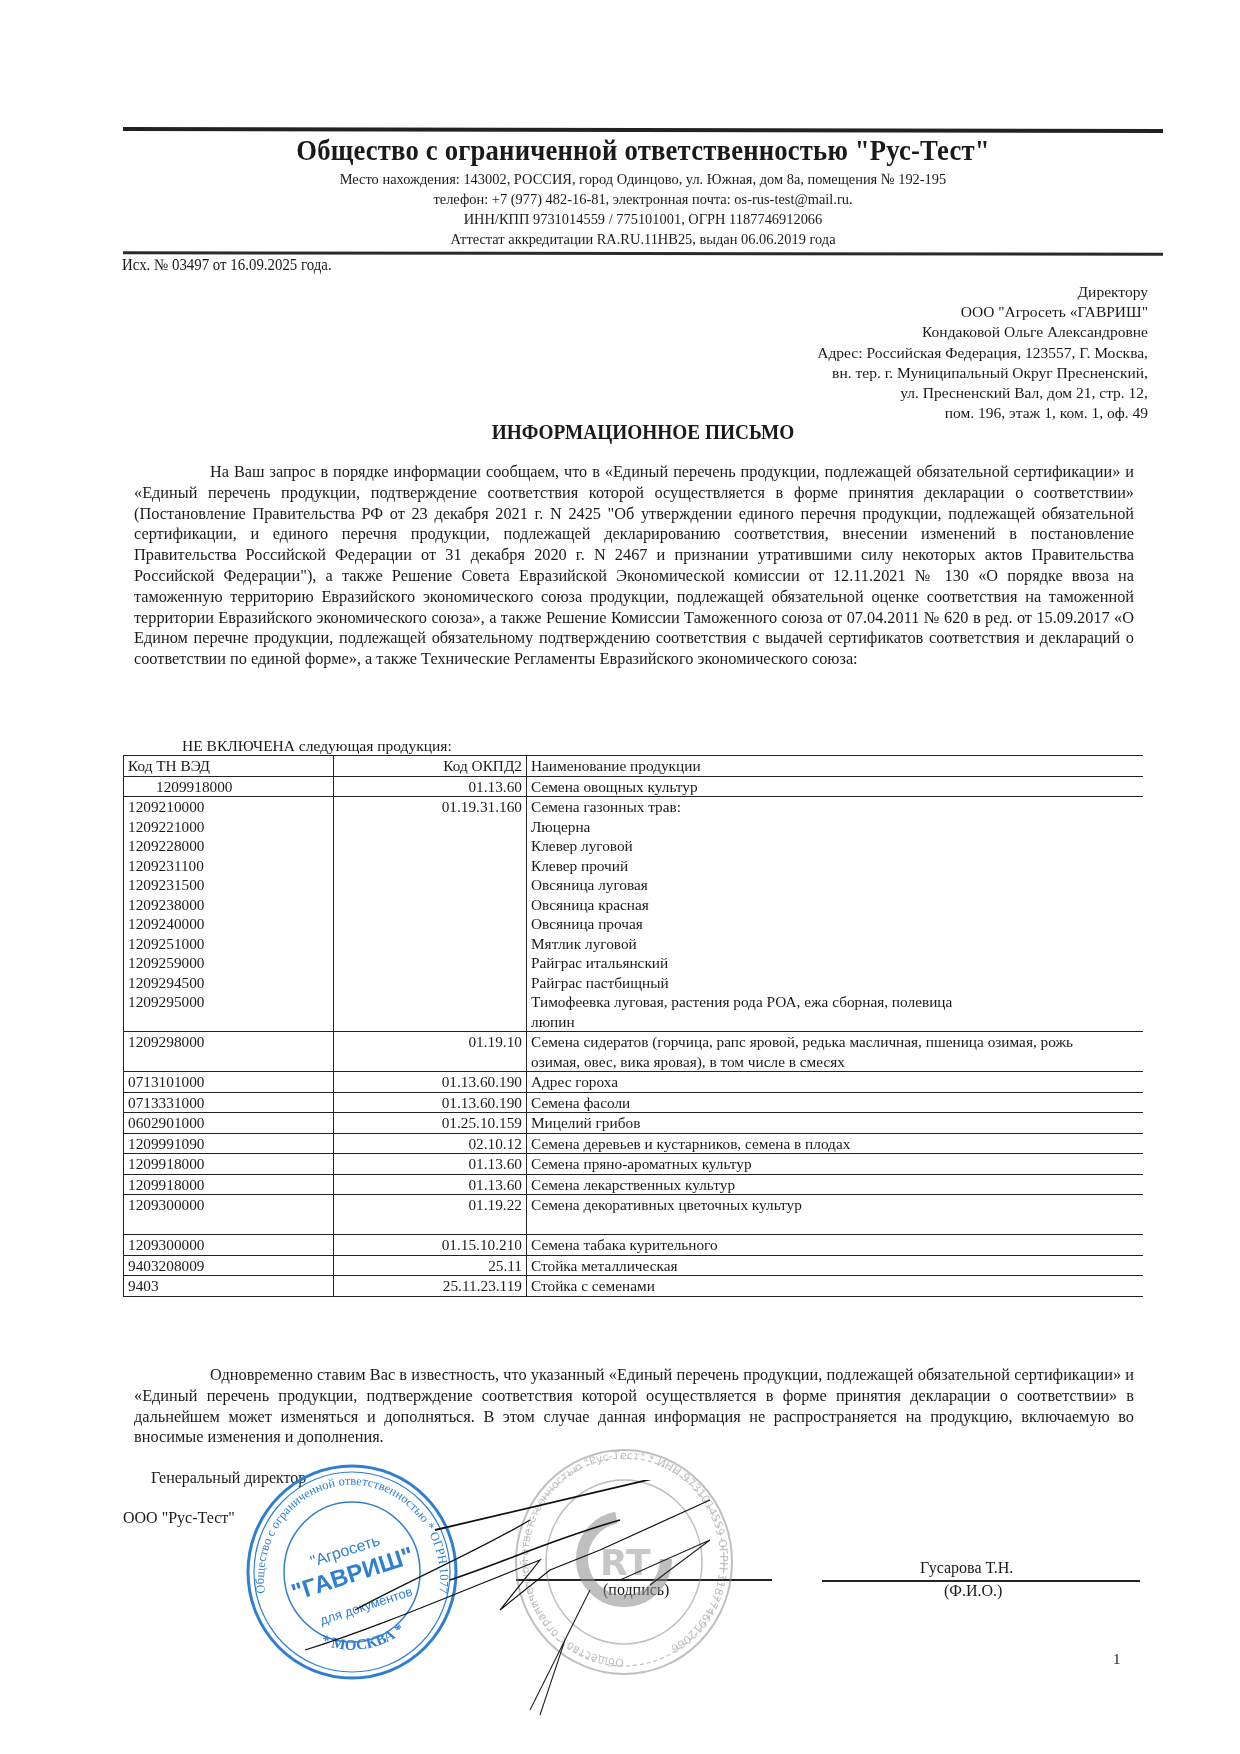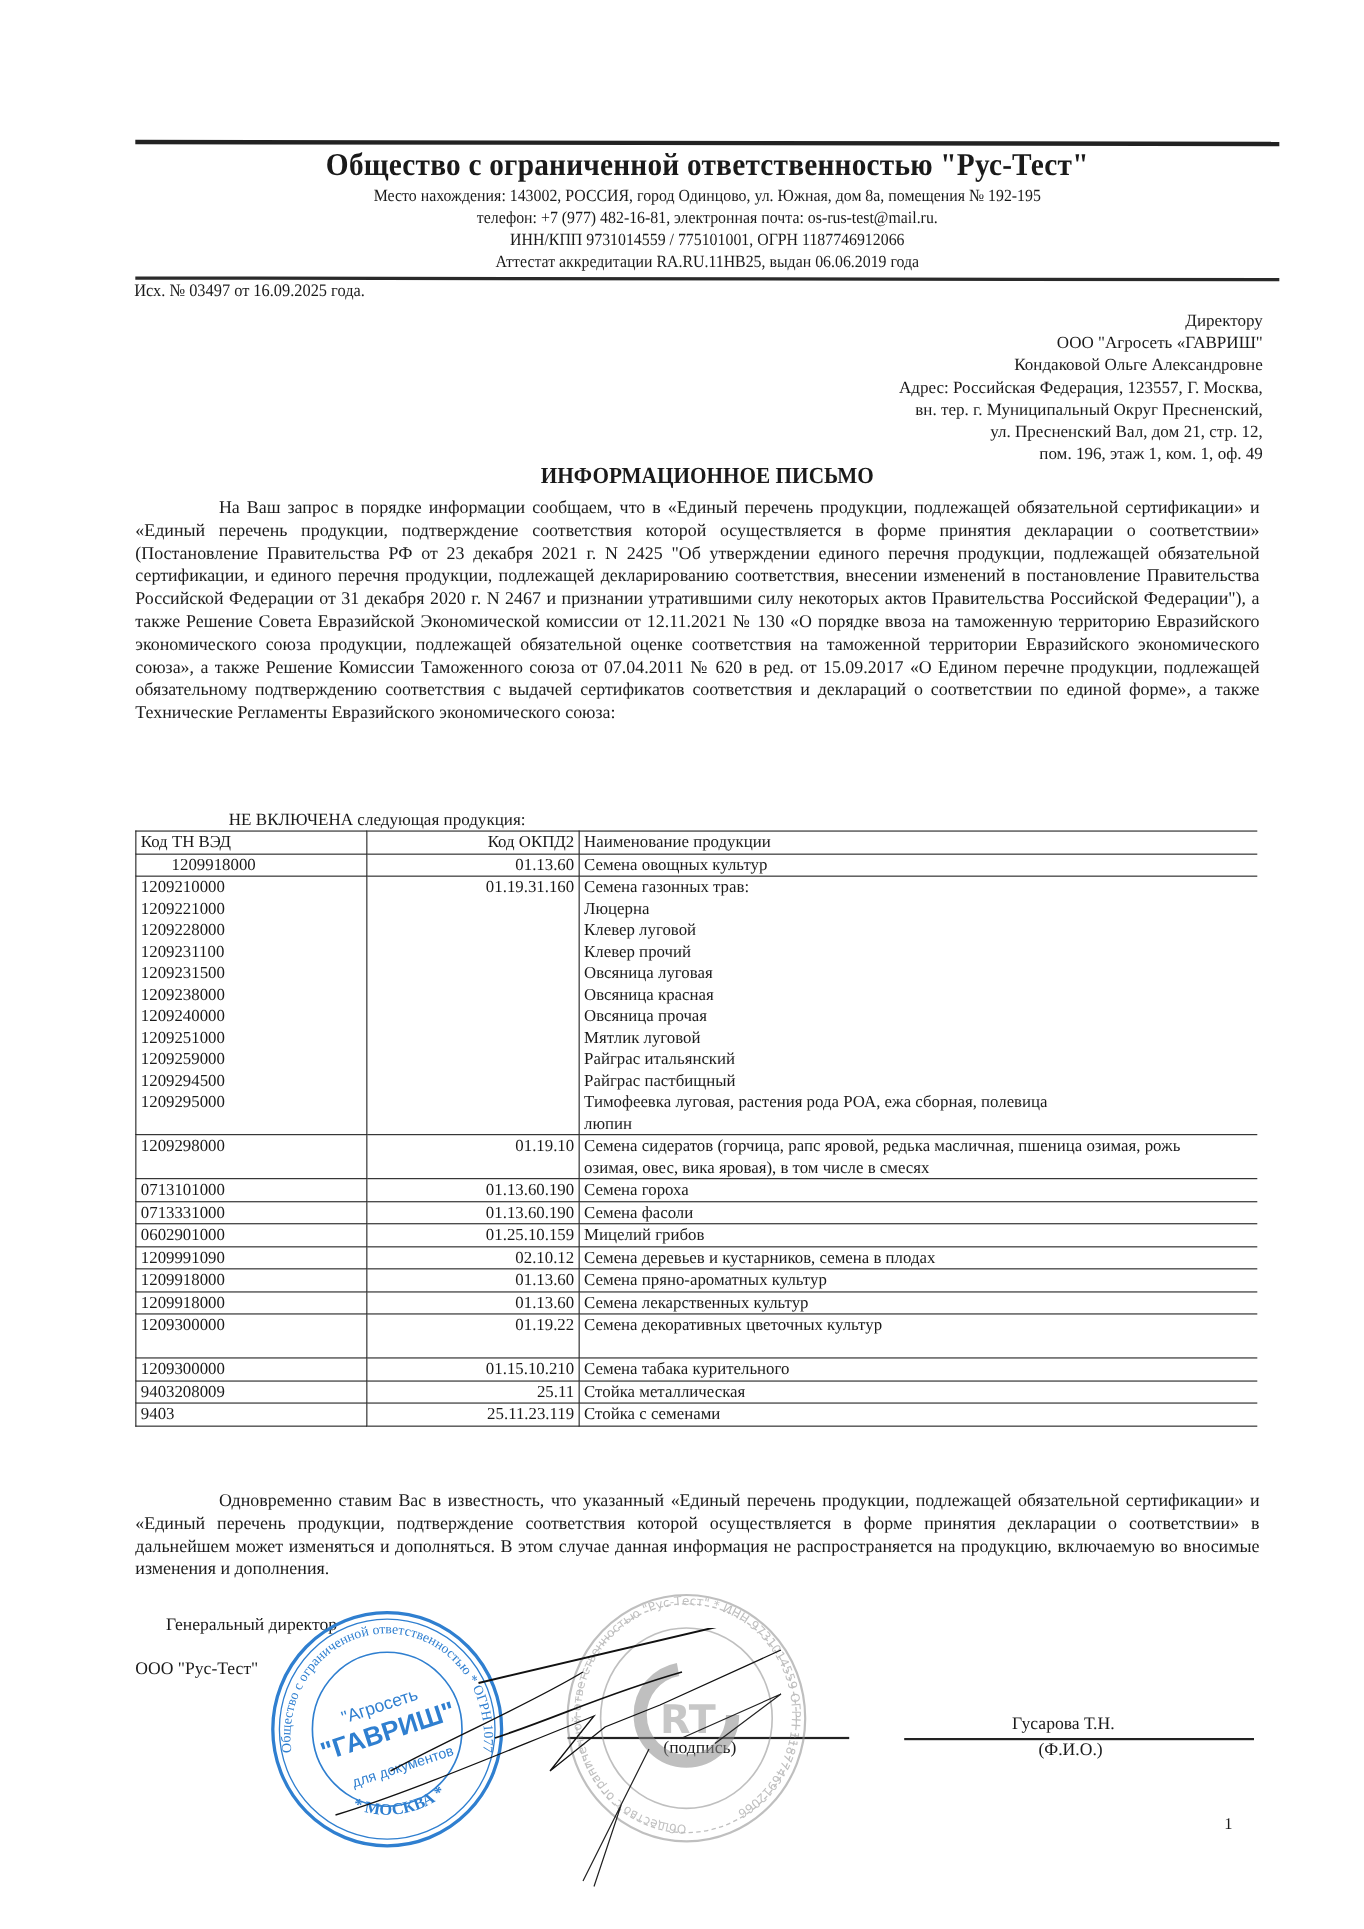--- a/index.html
+++ b/index.html
@@ -9,22 +9,22 @@
   .rule-top { left: 123px; top: 128px; width: 1040px; height: 4px; background: #222; transform: rotate(0.1deg); }
   .rule-bottom { left: 123px; top: 252px; width: 1040px; height: 3px; background: #2a2a2a; transform: rotate(0.08deg); }
   .org-title { left: 123px; top: 134px; width: 1040px; text-align: center; font-size: 29px; font-weight: bold;
                font-family: "Liberation Serif", serif; letter-spacing: 0.2px; transform: scaleX(0.92); }
   .hdr-line { left: 123px; width: 1040px; text-align: center; font-size: 15.5px; transform: scaleX(0.93); }
   .outgoing { left: 122px; top: 256px; font-size: 16px; transform-origin: left; transform: scaleX(0.93); }
   .addressee { right: 92px; top: 282px; text-align: right; font-size: 15.5px; line-height: 20.2px; margin-left: 16px; }
   .addressee div { white-space: nowrap; }
   .letter-title { left: 123px; width: 1040px; top: 420px; text-align: center; font-size: 21px; font-weight: bold; transform: scaleX(0.92); }
   .para { left: 123px; width: 1022px; font-size: 16.3px; line-height: 20.8px; text-align: justify; }
-  .para p { margin: 0; text-indent: 76px; }
-  .not-included { left: 208px; top: 737px; font-size: 15.5px; }
+  .para p { margin: 11px; text-indent: 76px; }
+  .not-included { left: 182px; top: 737px; font-size: 15.5px; }
   table.products { position: absolute; left: 123px; top: 755px; width: 1020px; border-collapse: collapse;
                    font-size: 15.3px; line-height: 19.5px; }
   table.products td { border: 1.4px solid #222; vertical-align: top; padding: 0 4px; }
   table.products td.c1 { width: 173px; }
   table.products td.c2 { width: 182px; padding-left: 6px; text-align: right; }
   table.products td.c3 { border-right: none; }
   table.products td.indent { padding-left: 32px; }
   table.products td .ln { display: block; }
   .signature-block { font-size: 16px; }
   .sig-line { height: 2px; background: #222; }
@@ -121,21 +121,21 @@
           <span class="ln">Семена сидератов (горчица, рапс яровой, редька масличная, пшеница озимая, рожь</span>
           <span class="ln">озимая, овес,  вика яровая), в том числе в смесях</span>
         </td>
       </tr>
       <tr>
         <td class="c1">
           <span class="ln">0713101000</span>
         </td>
         <td class="c2">01.13.60.190</td>
         <td class="c3">
-          <span class="ln">Семена гороха</span>
+          <span class="ln">Адрес гороха</span>
         </td>
       </tr>
       <tr>
         <td class="c1">
           <span class="ln">0713331000</span>
         </td>
         <td class="c2">01.13.60.190</td>
         <td class="c3">
           <span class="ln">Семена фасоли</span>
         </td>

